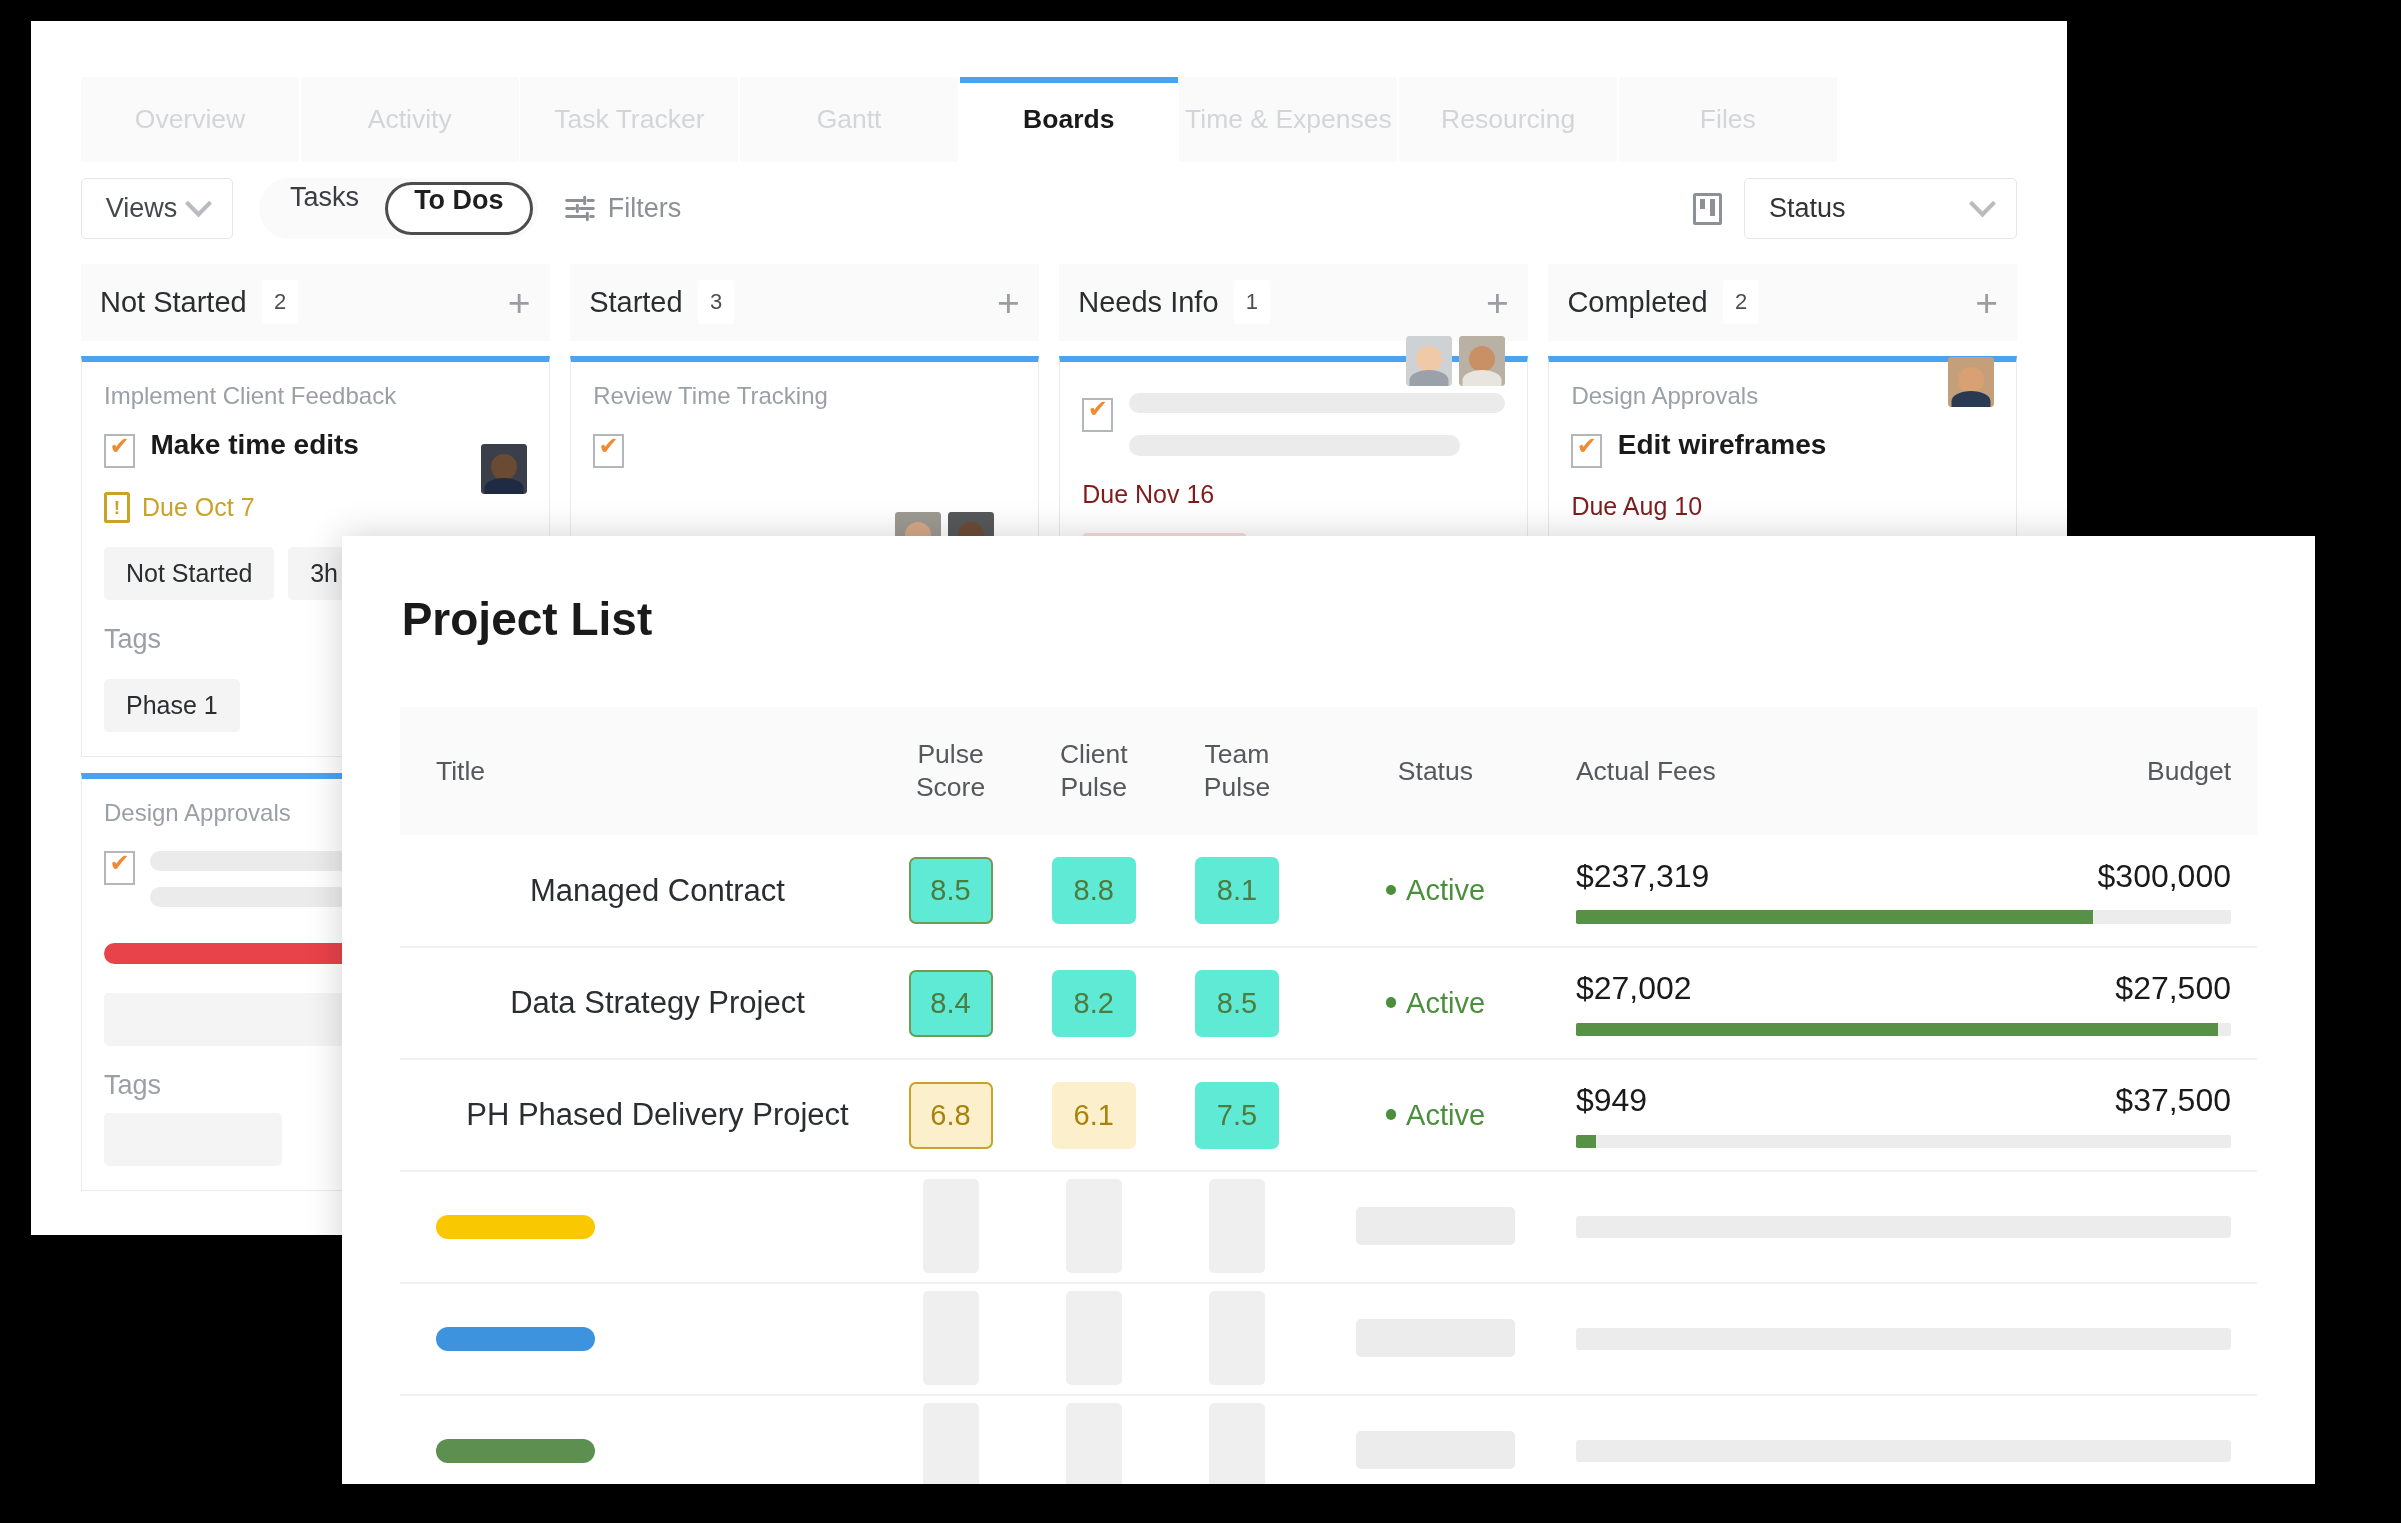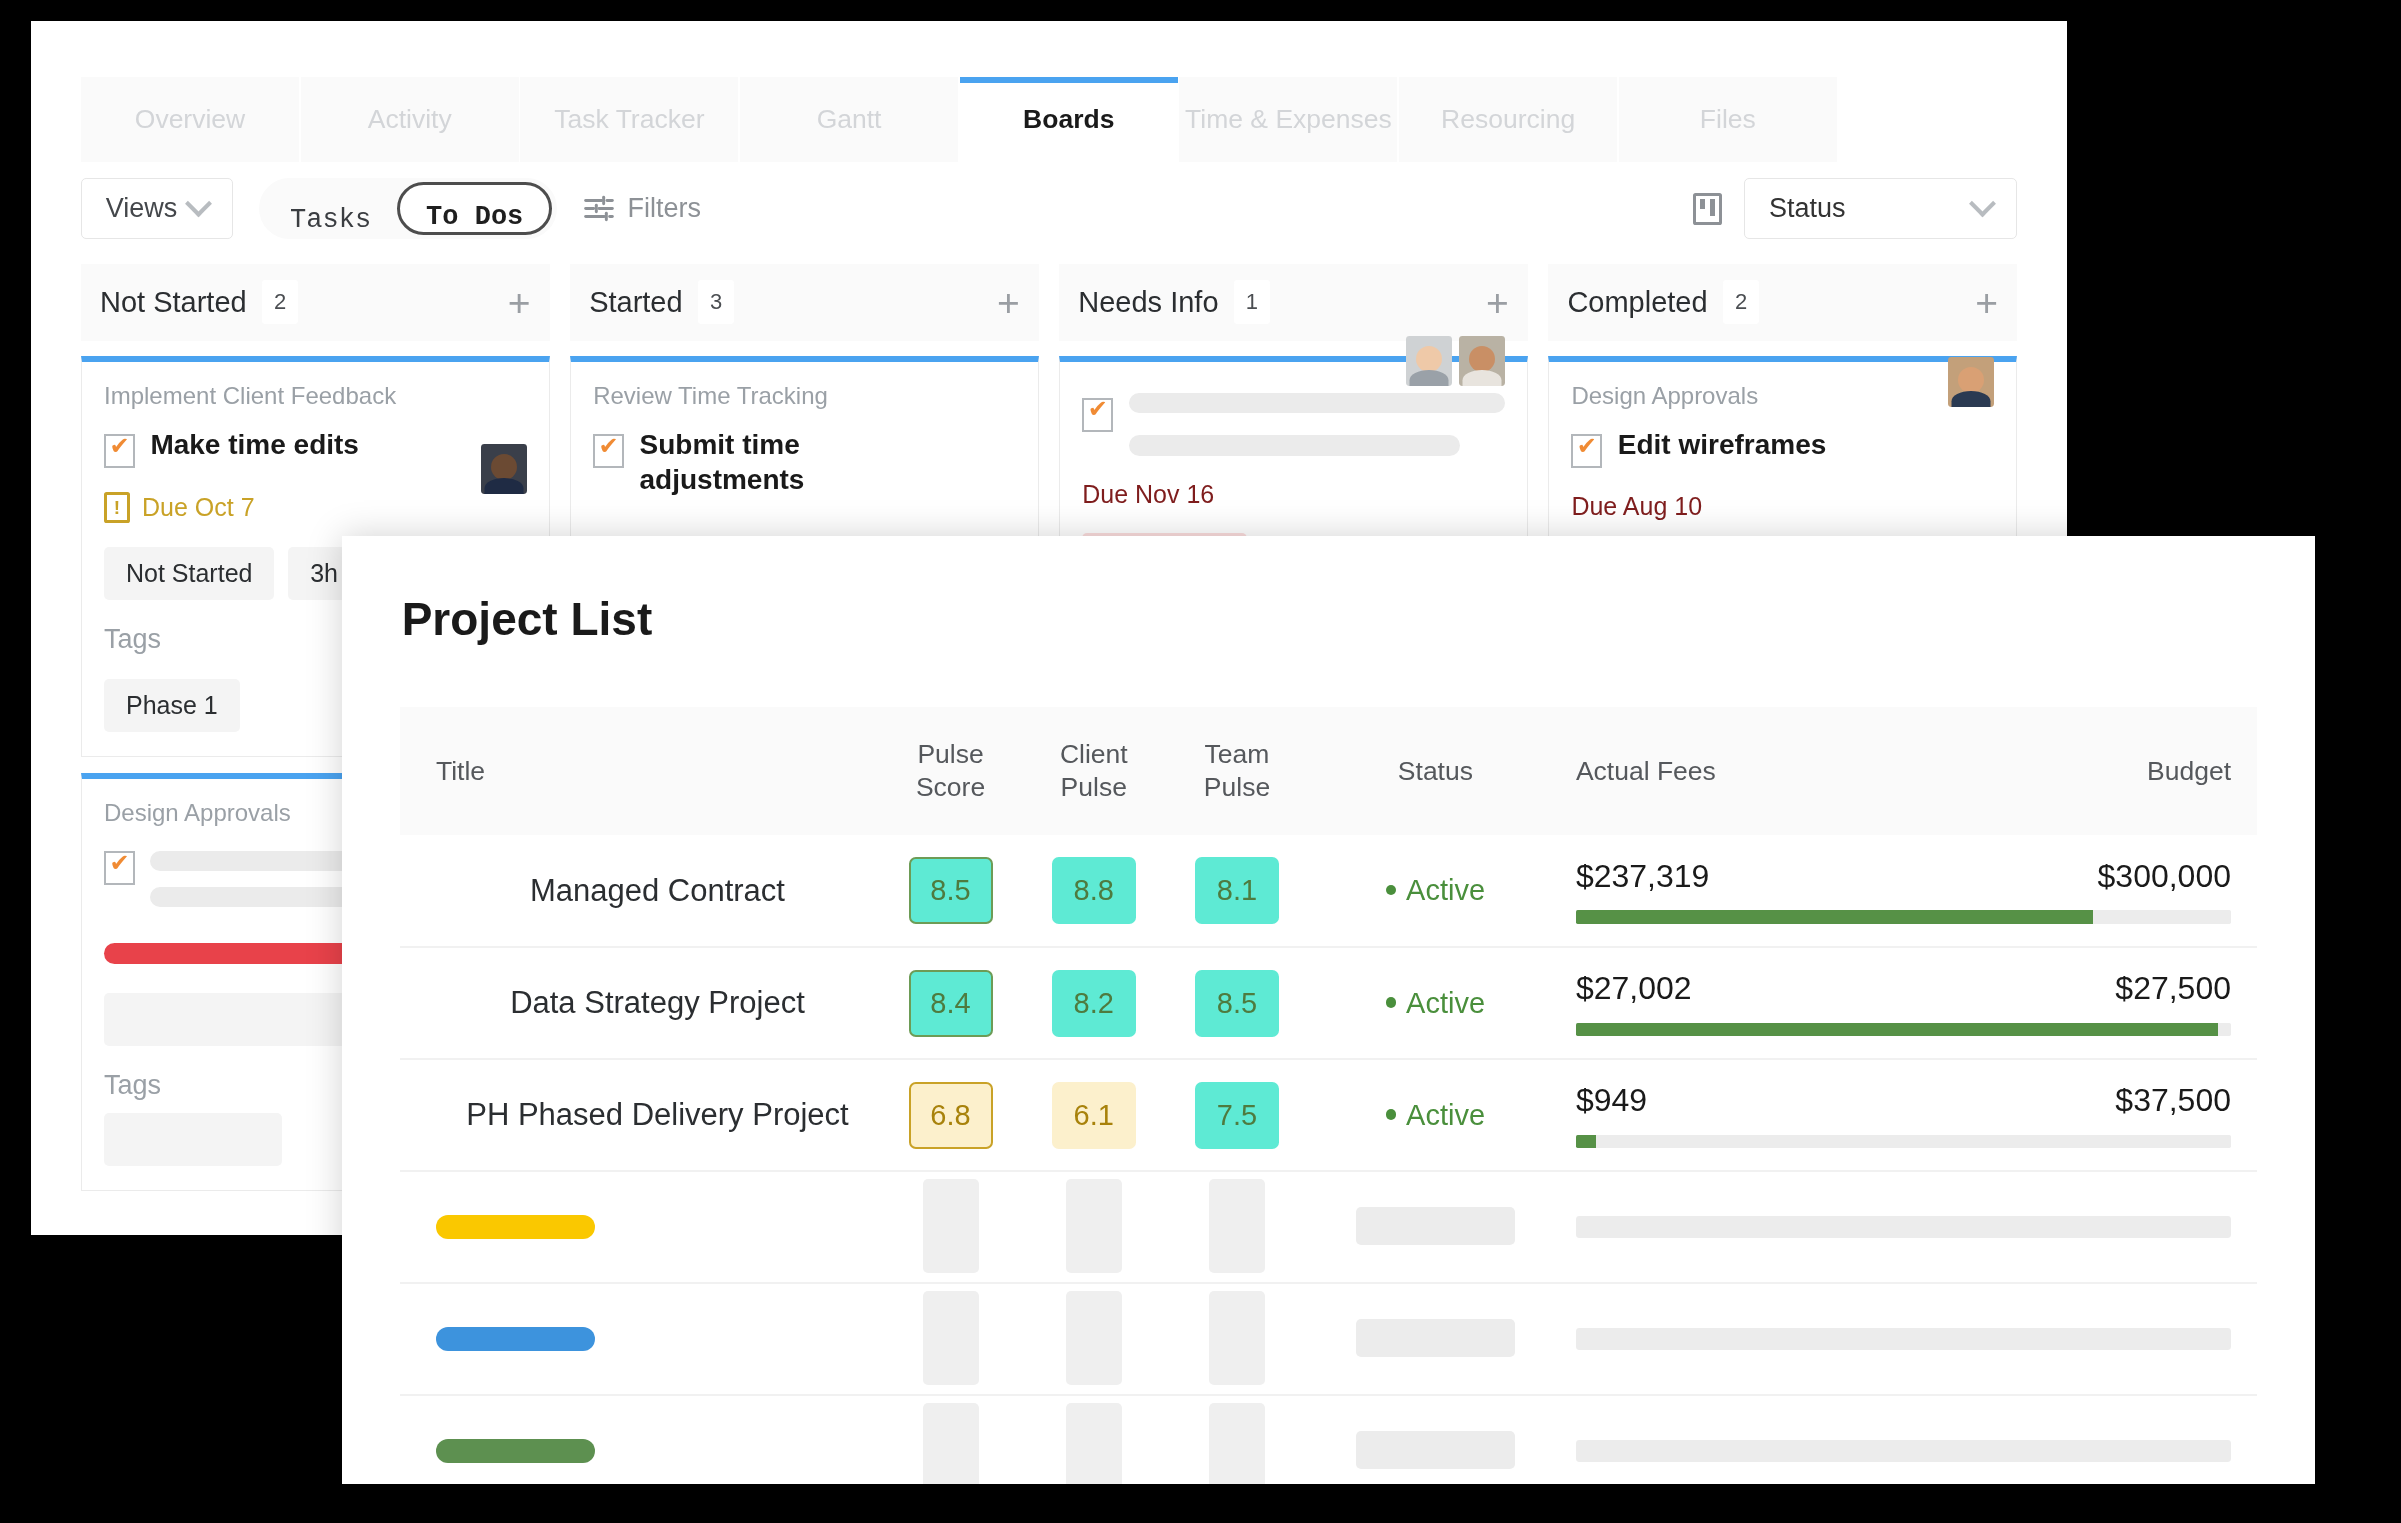--- a/index.html
+++ b/index.html
@@ -77,25 +77,24 @@
   .segmented {
     margin-left: 26px;
     height: 61px;
     background: #fafafa;
     border-radius: 34px;
     display: flex; align-items: center;
     padding: 0 5.1px;
   }
   .seg {
     height: 53px; padding: 0 26px;
-    display: flex; align-items: flex-end;
+    display: flex; align-items: flex-start;
     font-size: 27px; color: #3a3d41;
     border-radius: 34px;
     cursor: pointer;
-    font-family: Liberation Mono, monospace;
   }
   .seg.active {
     background: #ffffff;
     border: 3.4px solid #4d4d4d;
     font-weight: 600;
     color: #1f1f1f;
   }
   .filters-btn {
     margin-left: 26px;
     display: flex; align-items: center; gap: 12px;
@@ -421,21 +420,20 @@
       <div class="column">
         <div class="col-head">
           <span class="col-title">Started</span>
           <span class="col-count">3</span>
           <span class="col-add">+</span>
         </div>
         <div class="card">
           <div class="card-sub">Review Time Tracking</div>
           <div class="card-titlerow">
             <span class="todo-icon"></span>
-            <span class="card-title" style="max-width:282px">Submit time adjustments</span>
           </div>
           <div style="height:94px;position:relative">
             <span class="avatars" style="bottom:0;right:22px">
               <span class="avatar" style="background:#9d9a92">
                 <span class="face" style="background:#d6a887"></span>
                   <span class="body" style="background:#7d6f63"></span>
               </span>
               <span class="avatar" style="background:#57585a">
                 <span class="face" style="background:#6d4b36"></span>
                   <span class="body" style="background:#2e3036"></span>

